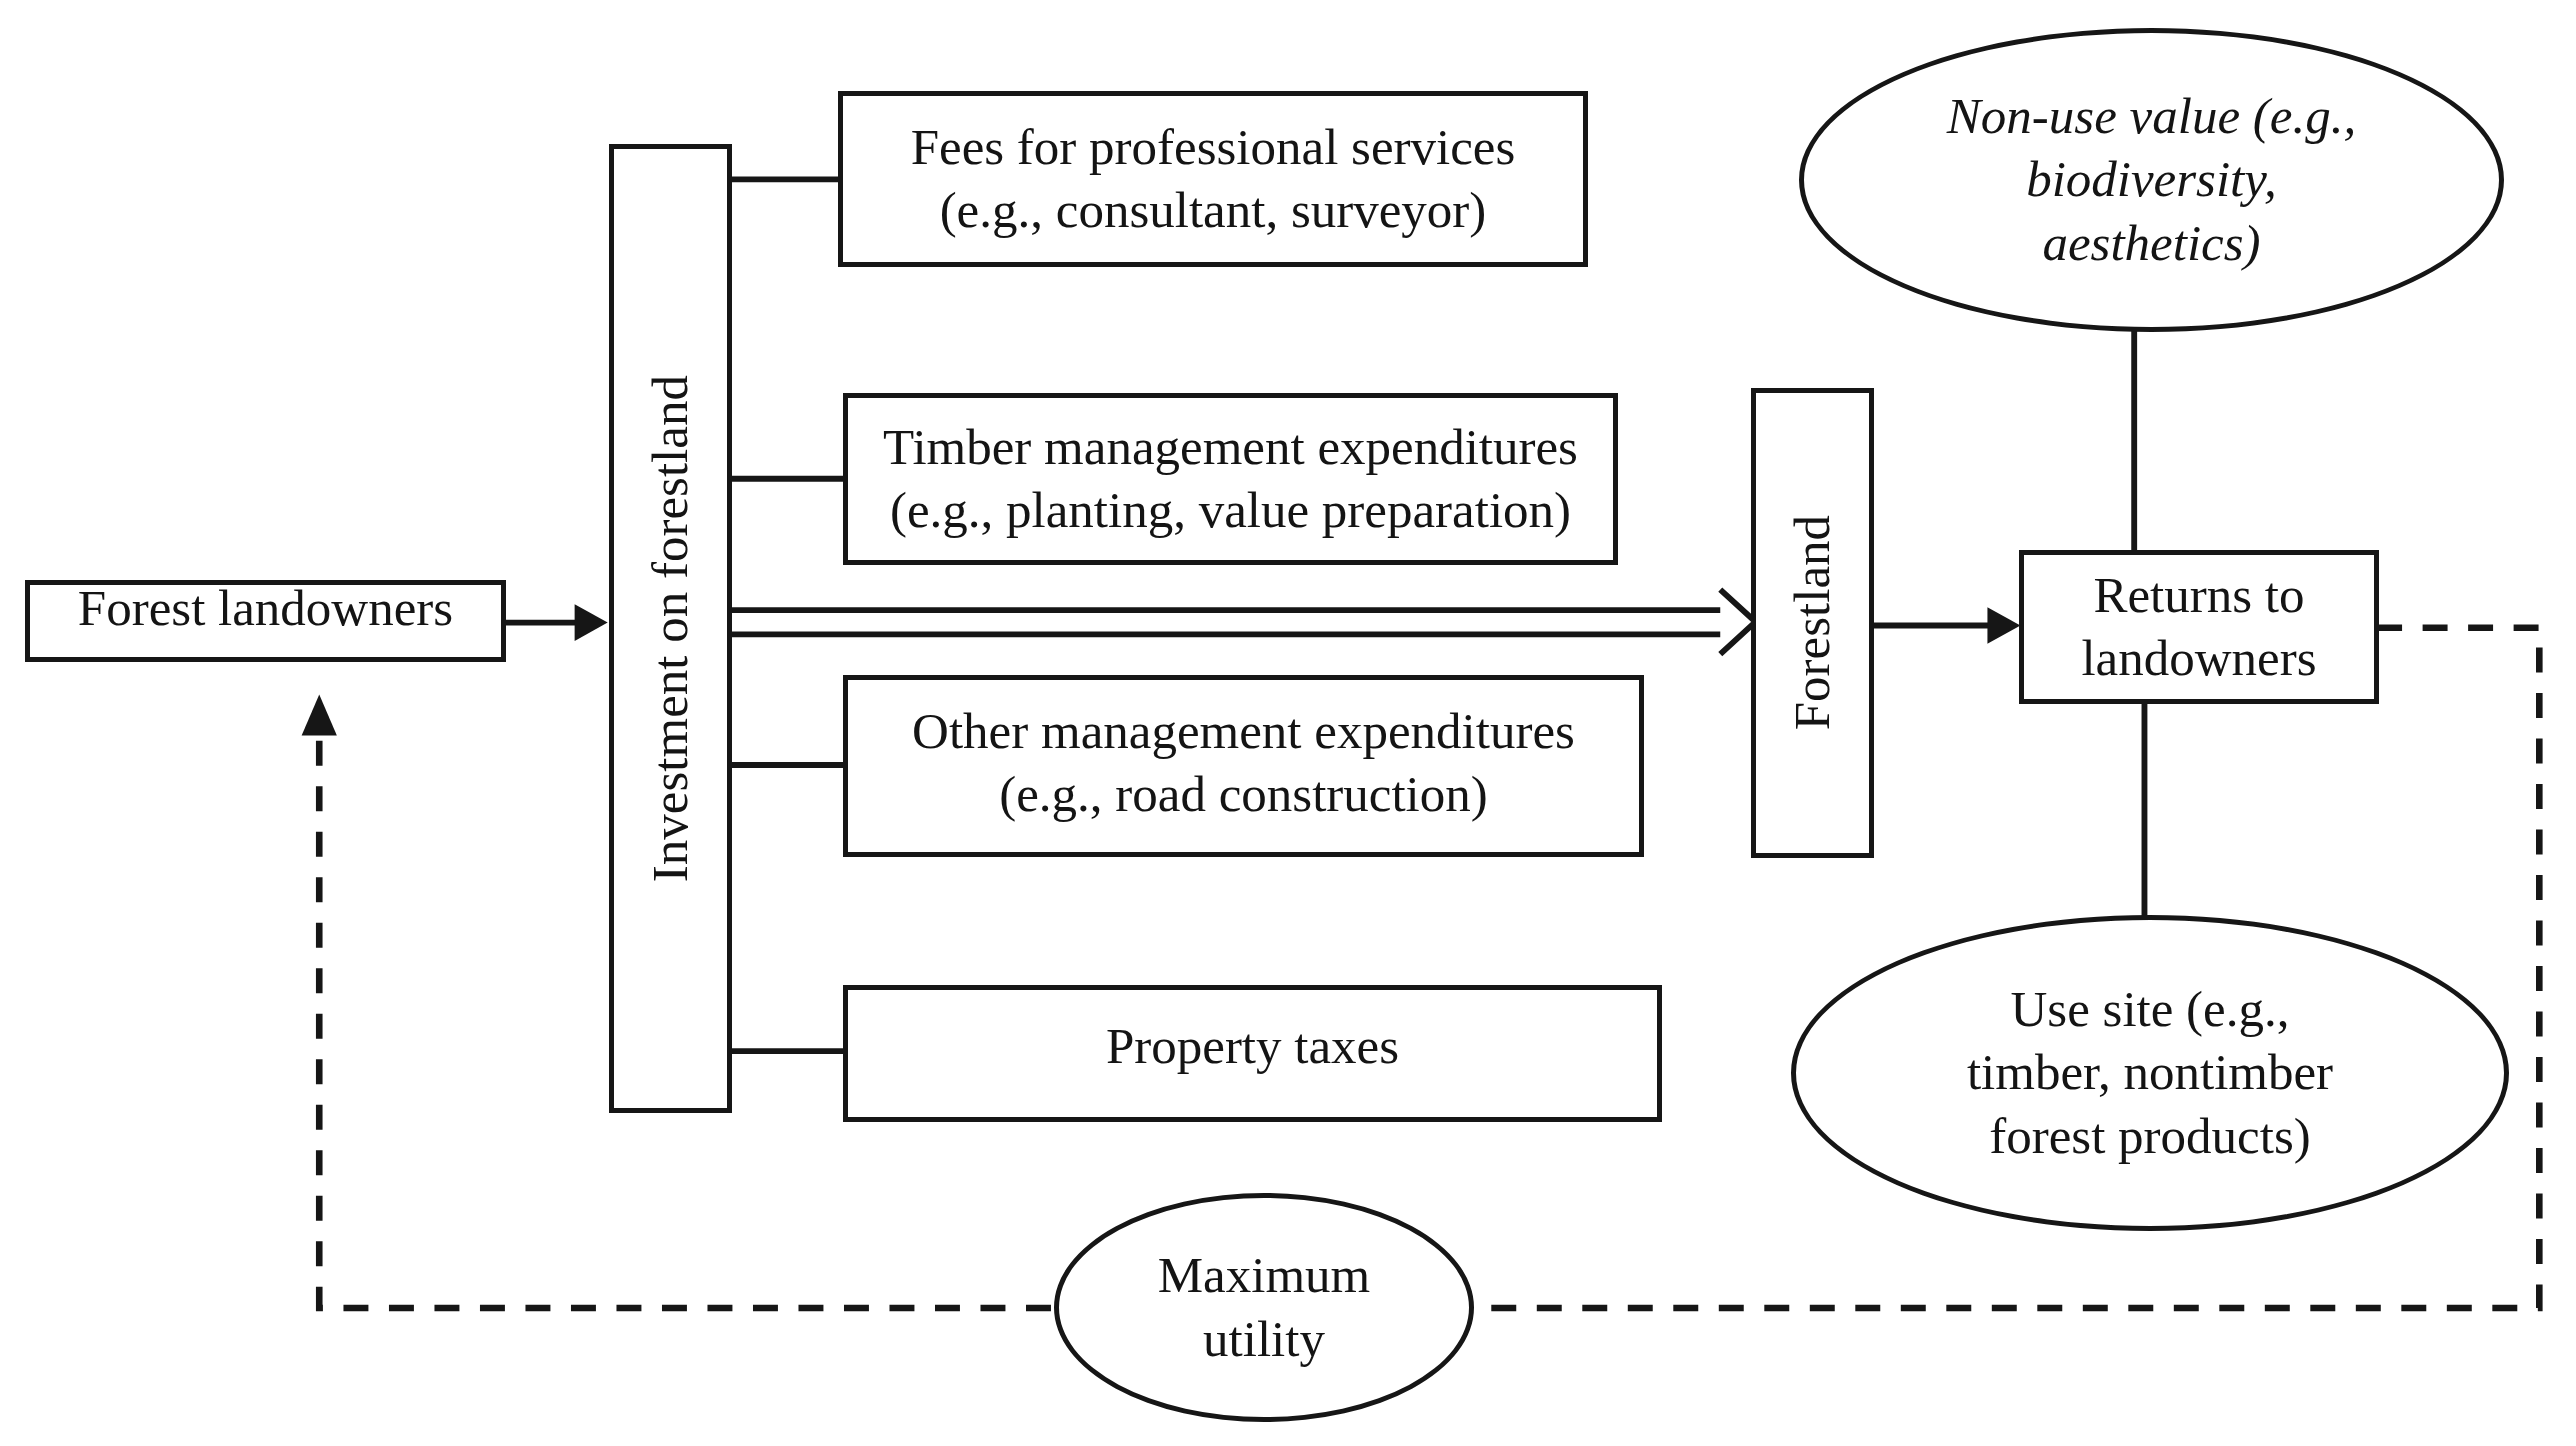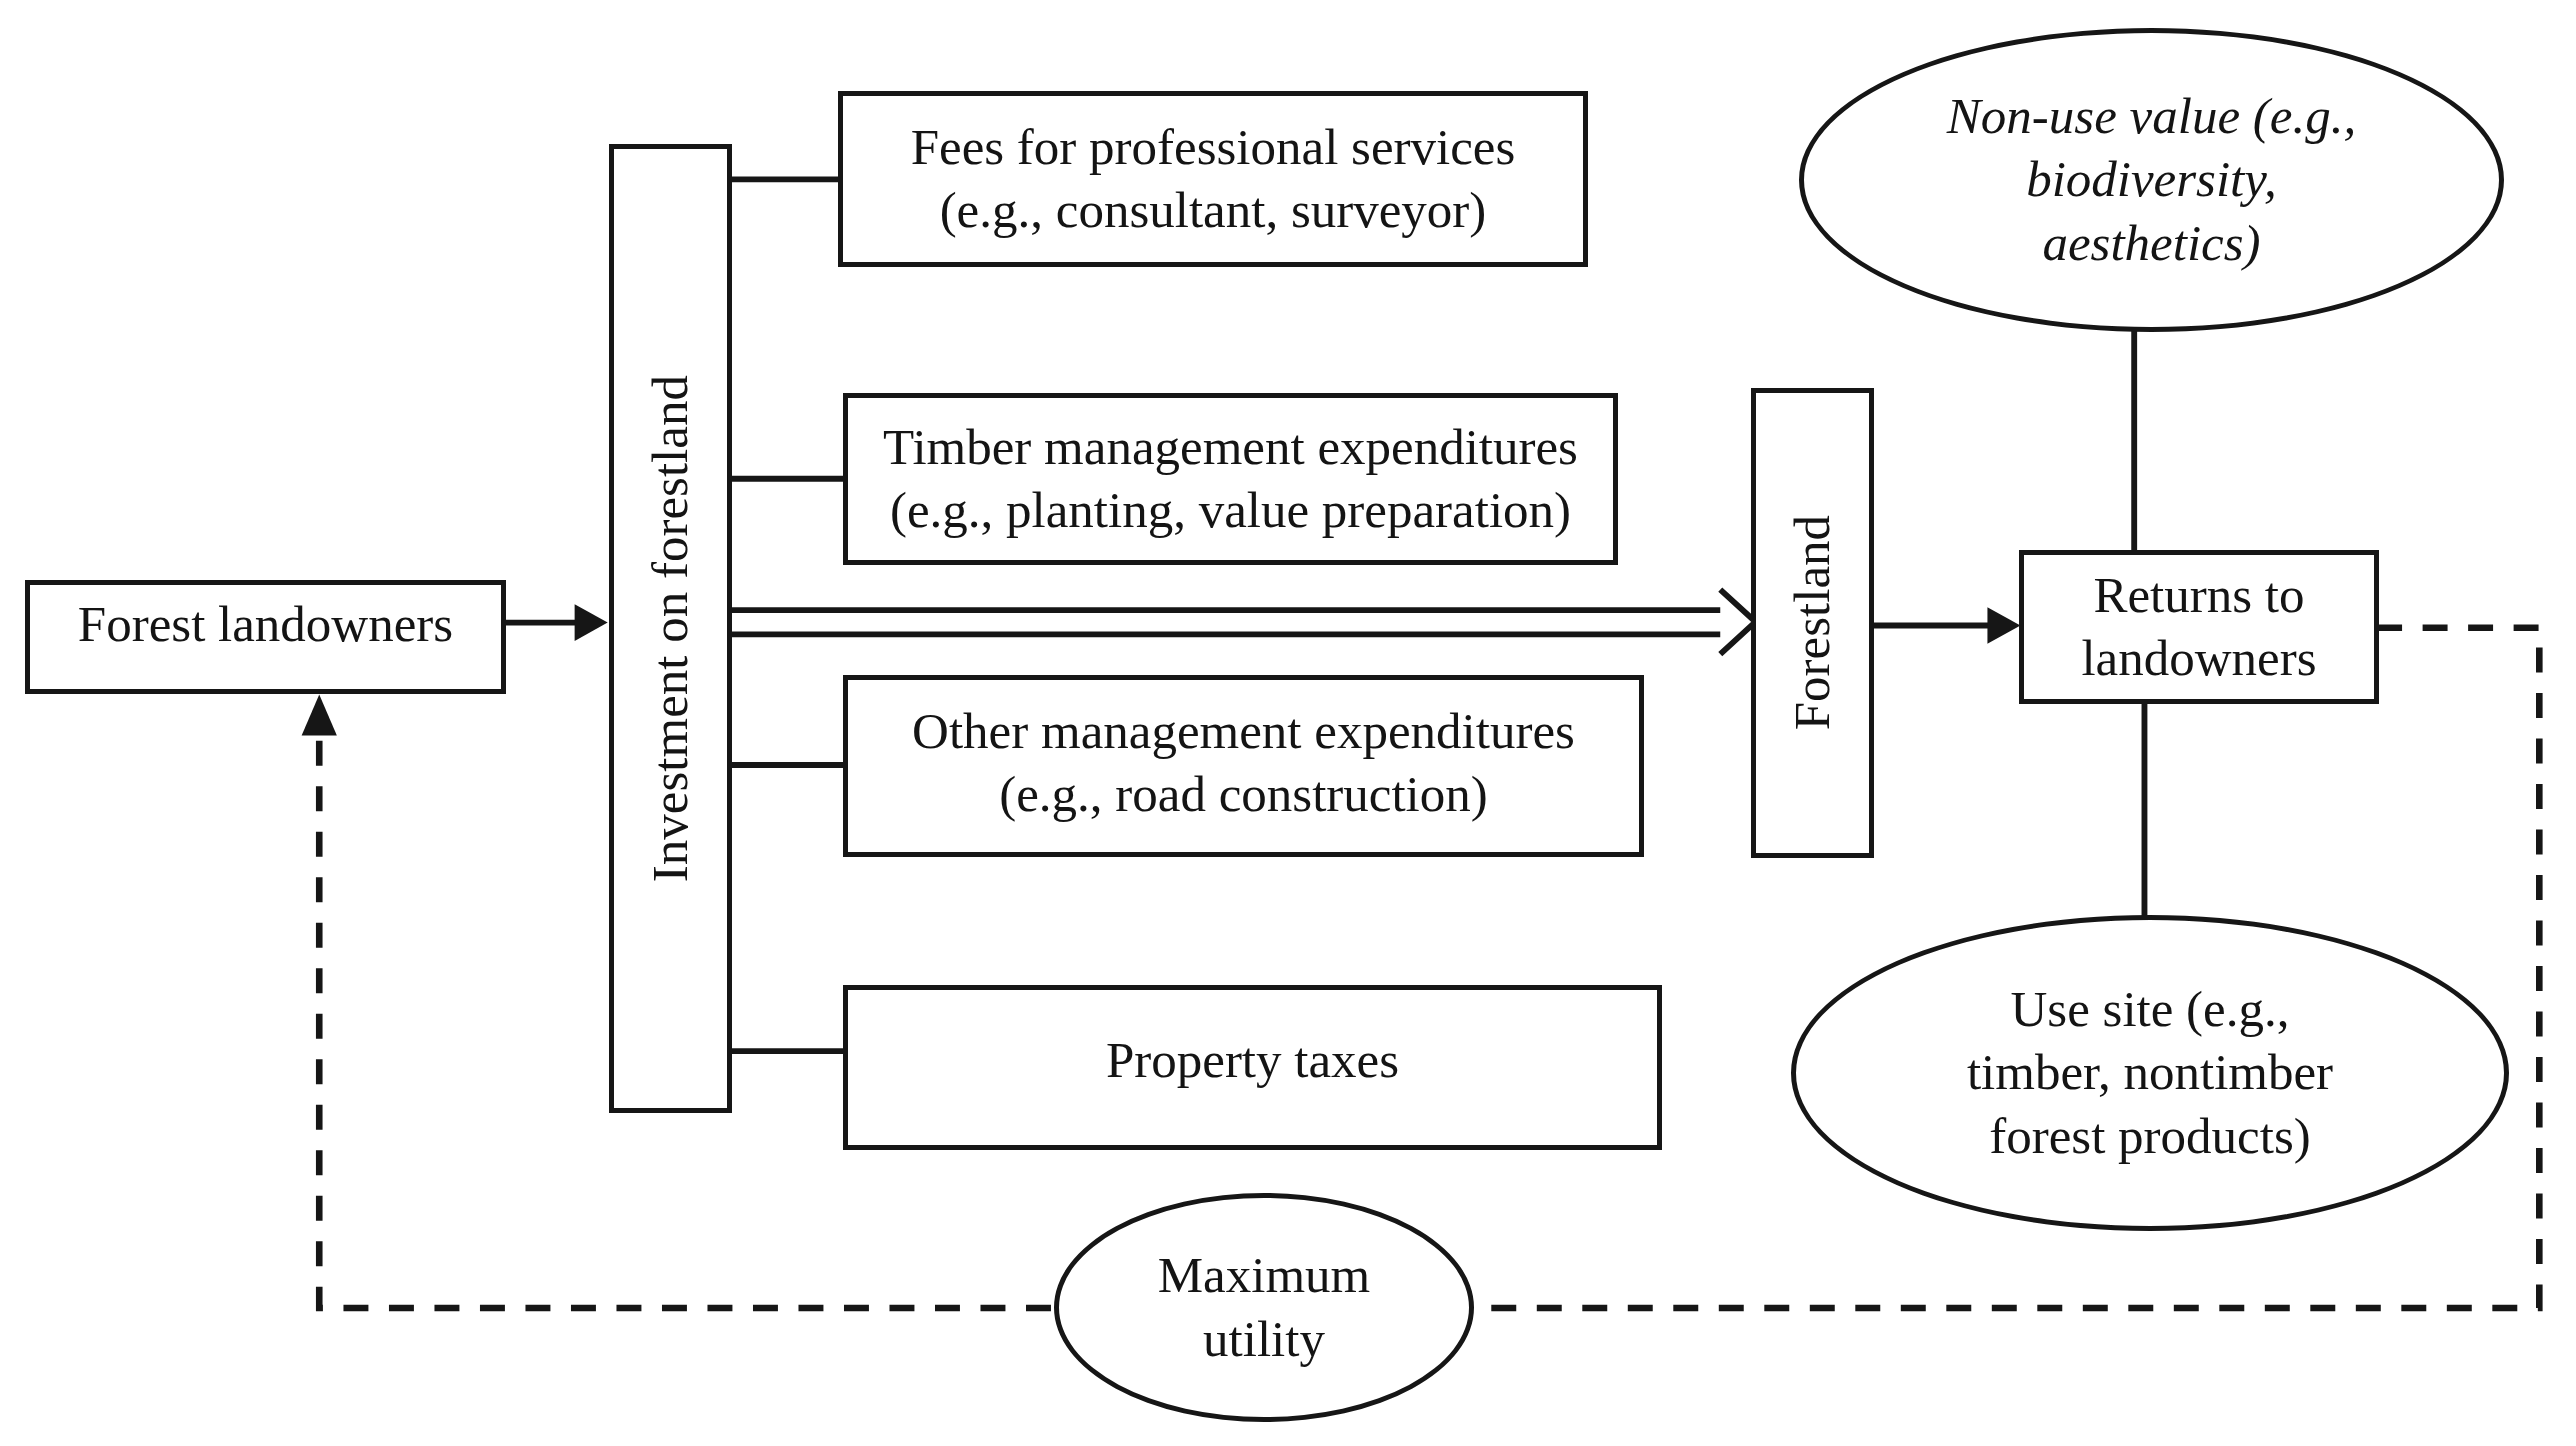--- a/index.html
+++ b/index.html
@@ -44,26 +44,26 @@
   }
   .label {
     white-space: pre-line;
     display: block;
   }
   .vertical .label {
     white-space: nowrap;
     transform: rotate(-90deg);
   }
   
-  .n-forest-landowners { left: 25px;   top: 580px;  width: 481px;  height: 114px; padding-bottom: 24px; }
+  .n-forest-landowners { left: 25px;   top: 580px;  width: 481px;  height: 82px; padding-bottom: 24px; }
   .n-investment        { left: 609px;  top: 144px;  width: 123px;  height: 969px; }
   .n-fees              { left: 838px; top: 91px;  width: 750px; height: 176px; }
   .n-timber            { left: 843px; top: 393px;  width: 775px; height: 172px; }
   .n-other             { left: 843px; top: 675px;  width: 801px; height: 182px; padding-bottom: 6px; }
-  .n-property          { left: 843px; top: 985px; width: 819px; height: 165px; padding-bottom: 14px; }
+  .n-property          { left: 843px; top: 985px; width: 819px; height: 137px; padding-bottom: 14px; }
   .n-forestland        { left: 1751px; top: 388px;  width: 123px;  height: 470px; }
   .n-returns           { left: 2019px; top: 550px;  width: 360px;  height: 154px; text-align: center; }
   .n-nonuse            { left: 1799px; top: 28px;   width: 705px;  height: 304px; font-style: italic; }
   .n-use               { left: 1791px; top: 915px; width: 718px;  height: 316px; }
   .n-maxutility        { left: 1054px; top: 1193px; width: 420px;  height: 229px; align-items: center; }
 </style>
 </head>
 <body>
 
 <div class="canvas">

